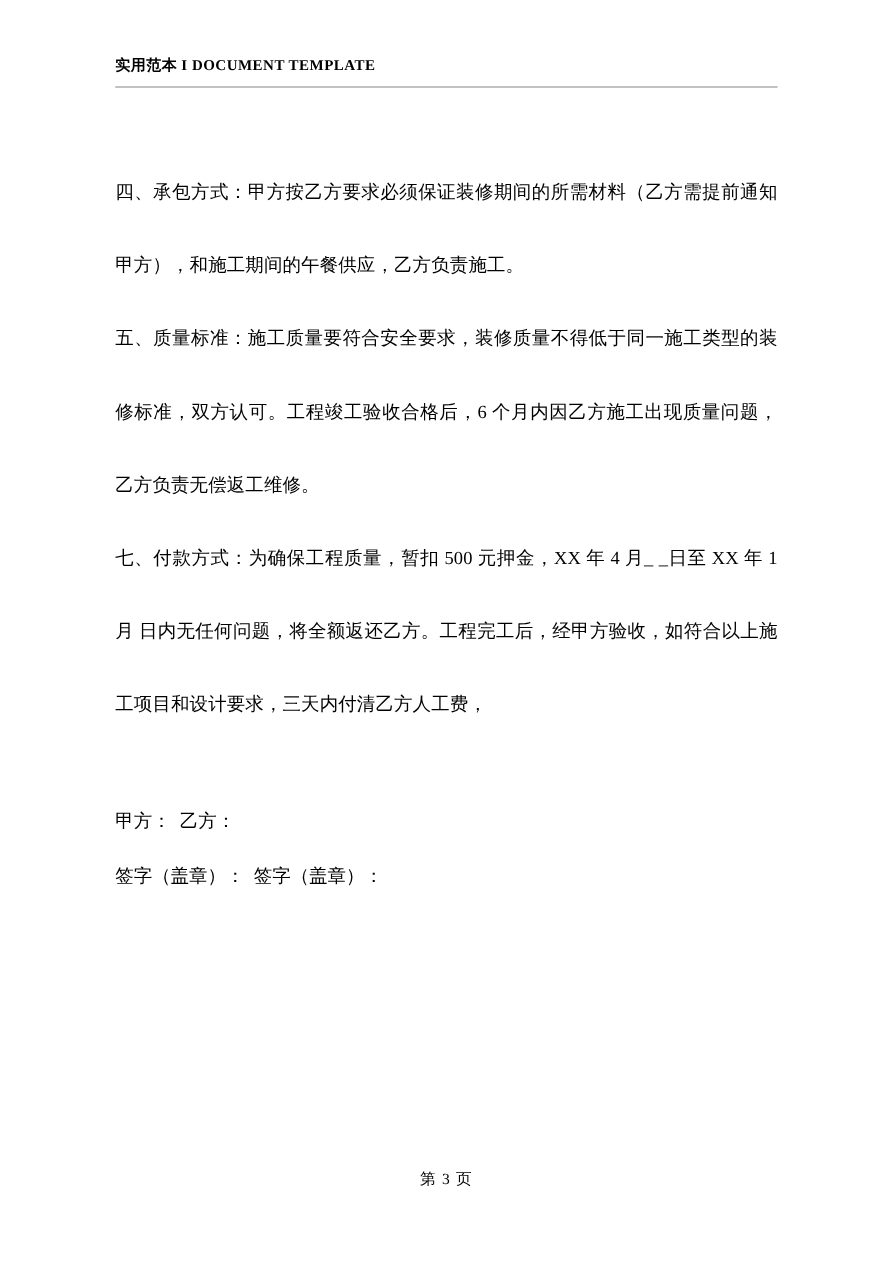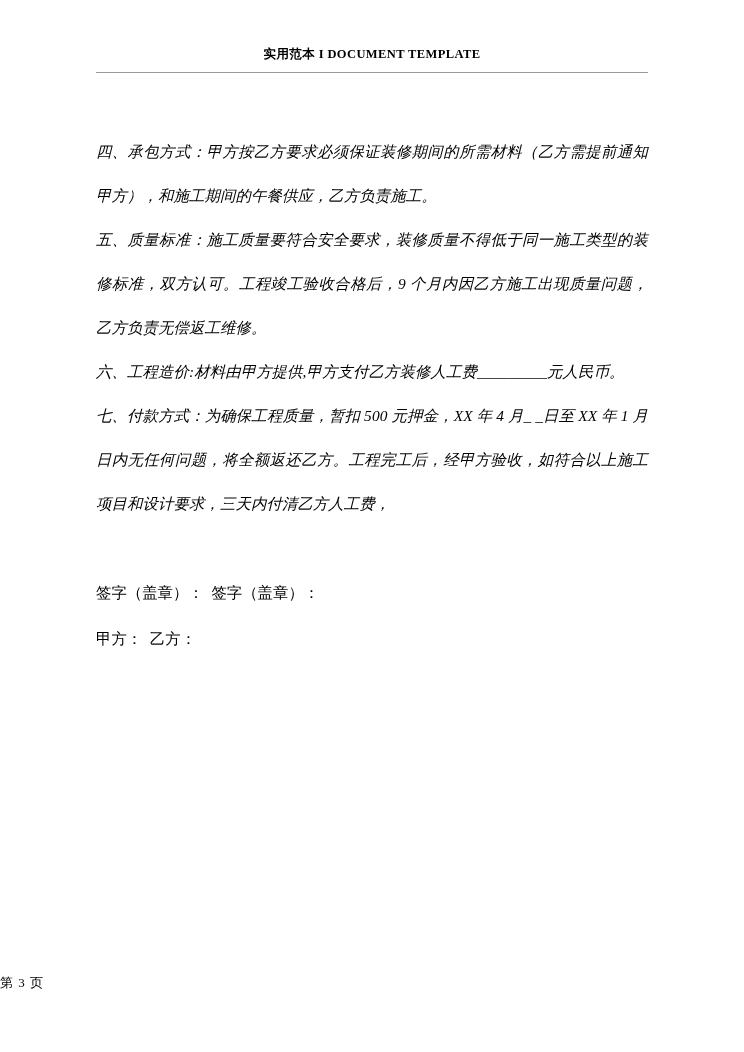--- a/index.html
+++ b/index.html
@@ -21,21 +21,21 @@
     height: 1052px;
     box-sizing: border-box;
   }
 
   
   .header {
     position: absolute;
     top: 46px;
     left: 96px;
     right: 96px;
-    text-align: center;
+    text-align: left;
   }
   .header-line1 {
     font-family: "Liberation Serif", "DejaVu Serif", serif;
     font-size: 12.5px;
     font-weight: bold;
     letter-spacing: 0.4px;
     white-space: nowrap;
     line-height: 16px;
   }
   .header-rule {
@@ -52,64 +52,63 @@
 
   
   .content {
     position: absolute;
     top: 130px;
     left: 96px;
     width: 556px;
   }
   .para {
     font-size: 15.4px;
-    line-height: 44px;
+    line-height: 61px;
     text-align: justify;
     text-justify: inter-ideograph;
     margin: 0 4px 0 0;
     letter-spacing: 0.1px;
-    font-style: italic;
   }
   .gap-lg { height: 44px; }
 
   .sig-line {
     font-size: 15.4px;
     line-height: 46px;
     white-space: pre;
   }
 
   
   .footer {
     position: absolute;
     bottom: 60px;
     left: 0;
     width: 100%;
+    text-align: center;
     font-size: 13px;
     letter-spacing: 1px;
   }
 </style>
 </head>
 <body>
 
 <div class="page">
 
   <div class="header">
     <div class="header-line1">实用范本  I  DOCUMENT TEMPLATE</div>
     <div class="header-rule"></div>
   </div>
 
   <div class="content">
     <p class="para">四、承包方式：甲方按乙方要求必须保证装修期间的所需材料（乙方需提前通知甲方），和施工期间的午餐供应，乙方负责施工。</p>
-    <p class="para">五、质量标准：施工质量要符合安全要求，装修质量不得低于同一施工类型的装修标准，双方认可。工程竣工验收合格后，9 个月内因乙方施工出现质量问题，乙方负责无偿返工维修。</p>
-    <p class="para">六、工程造价:材料由甲方提供,甲方支付乙方装修人工费_________元人民币。</p>
+    <p class="para">五、质量标准：施工质量要符合安全要求，装修质量不得低于同一施工类型的装修标准，双方认可。工程竣工验收合格后，6 个月内因乙方施工出现质量问题，乙方负责无偿返工维修。</p>
     <p class="para">七、付款方式：为确保工程质量，暂扣 500 元押金，XX 年 4 月_ _日至 XX 年 1 月 日内无任何问题，将全额返还乙方。工程完工后，经甲方验收，如符合以上施工项目和设计要求，三天内付清乙方人工费，</p>
 
     <div class="gap-lg"></div>
 
+    <div class="sig-line">甲方：  乙方：</div>
     <div class="sig-line">签字（盖章）：  签字（盖章）：</div>
-    <div class="sig-line">甲方：  乙方：</div>
   </div>
 
   <div class="footer">
     <span>第 3 页</span>
   </div>
 
 </div>
 
 </body></html>

